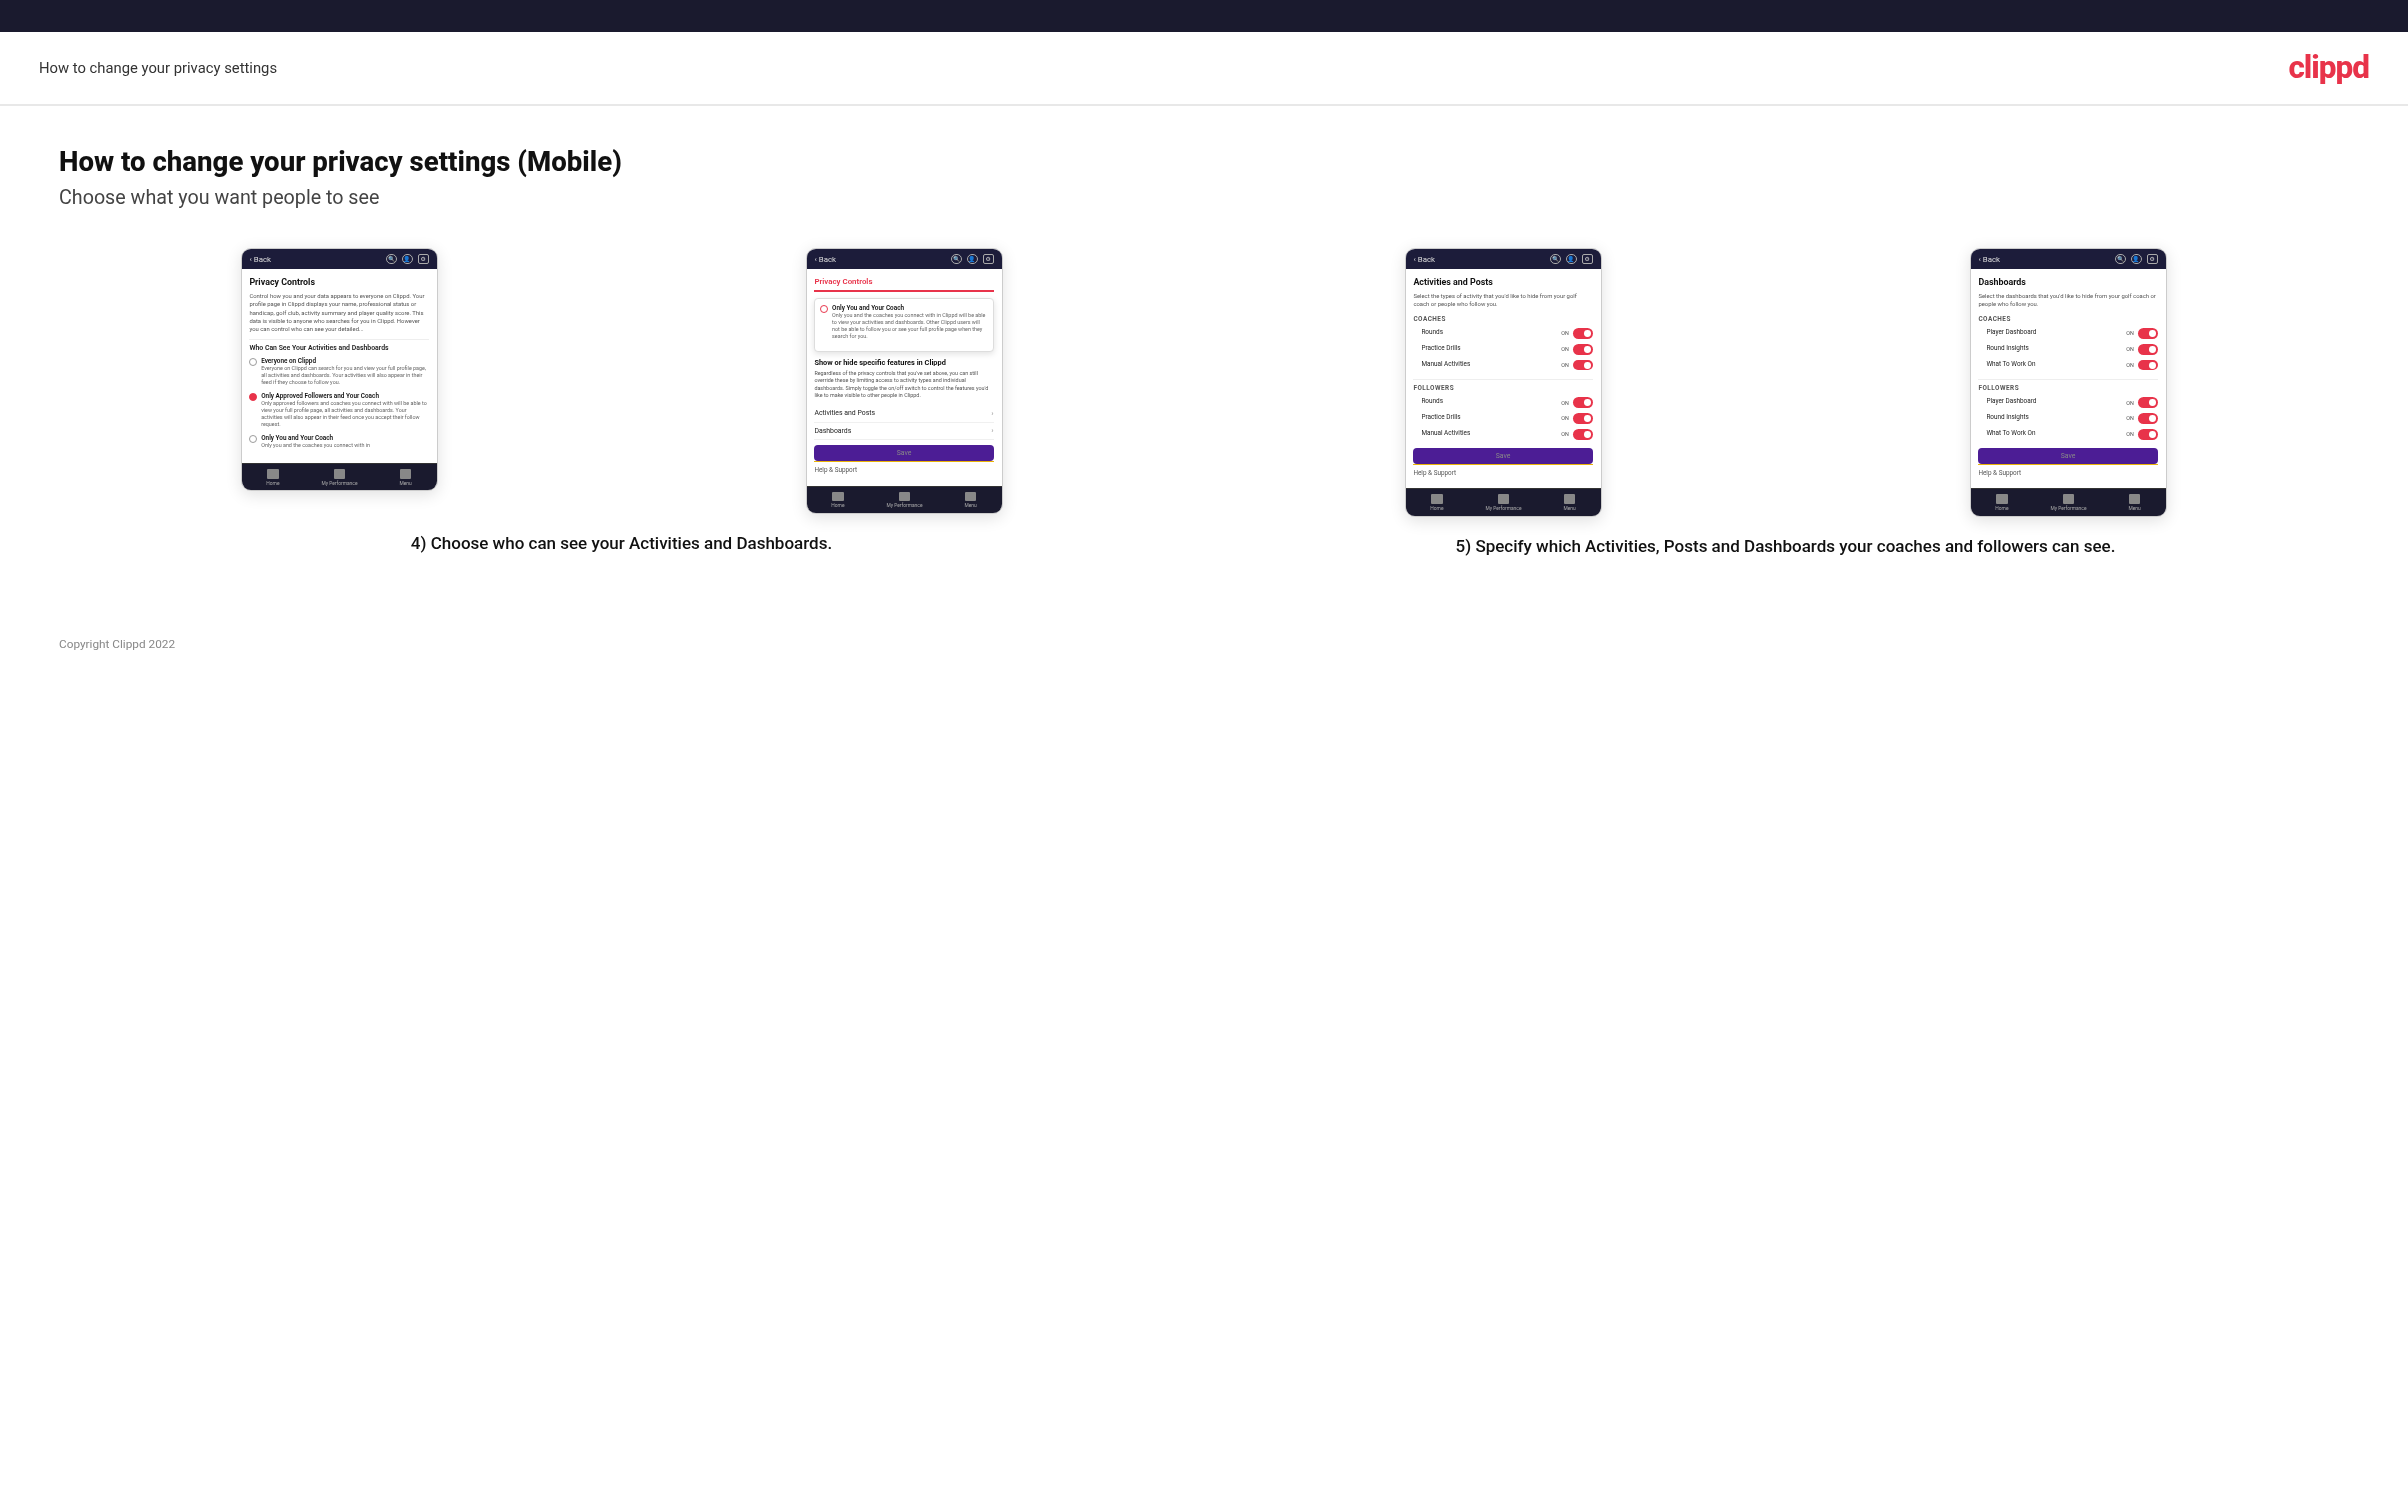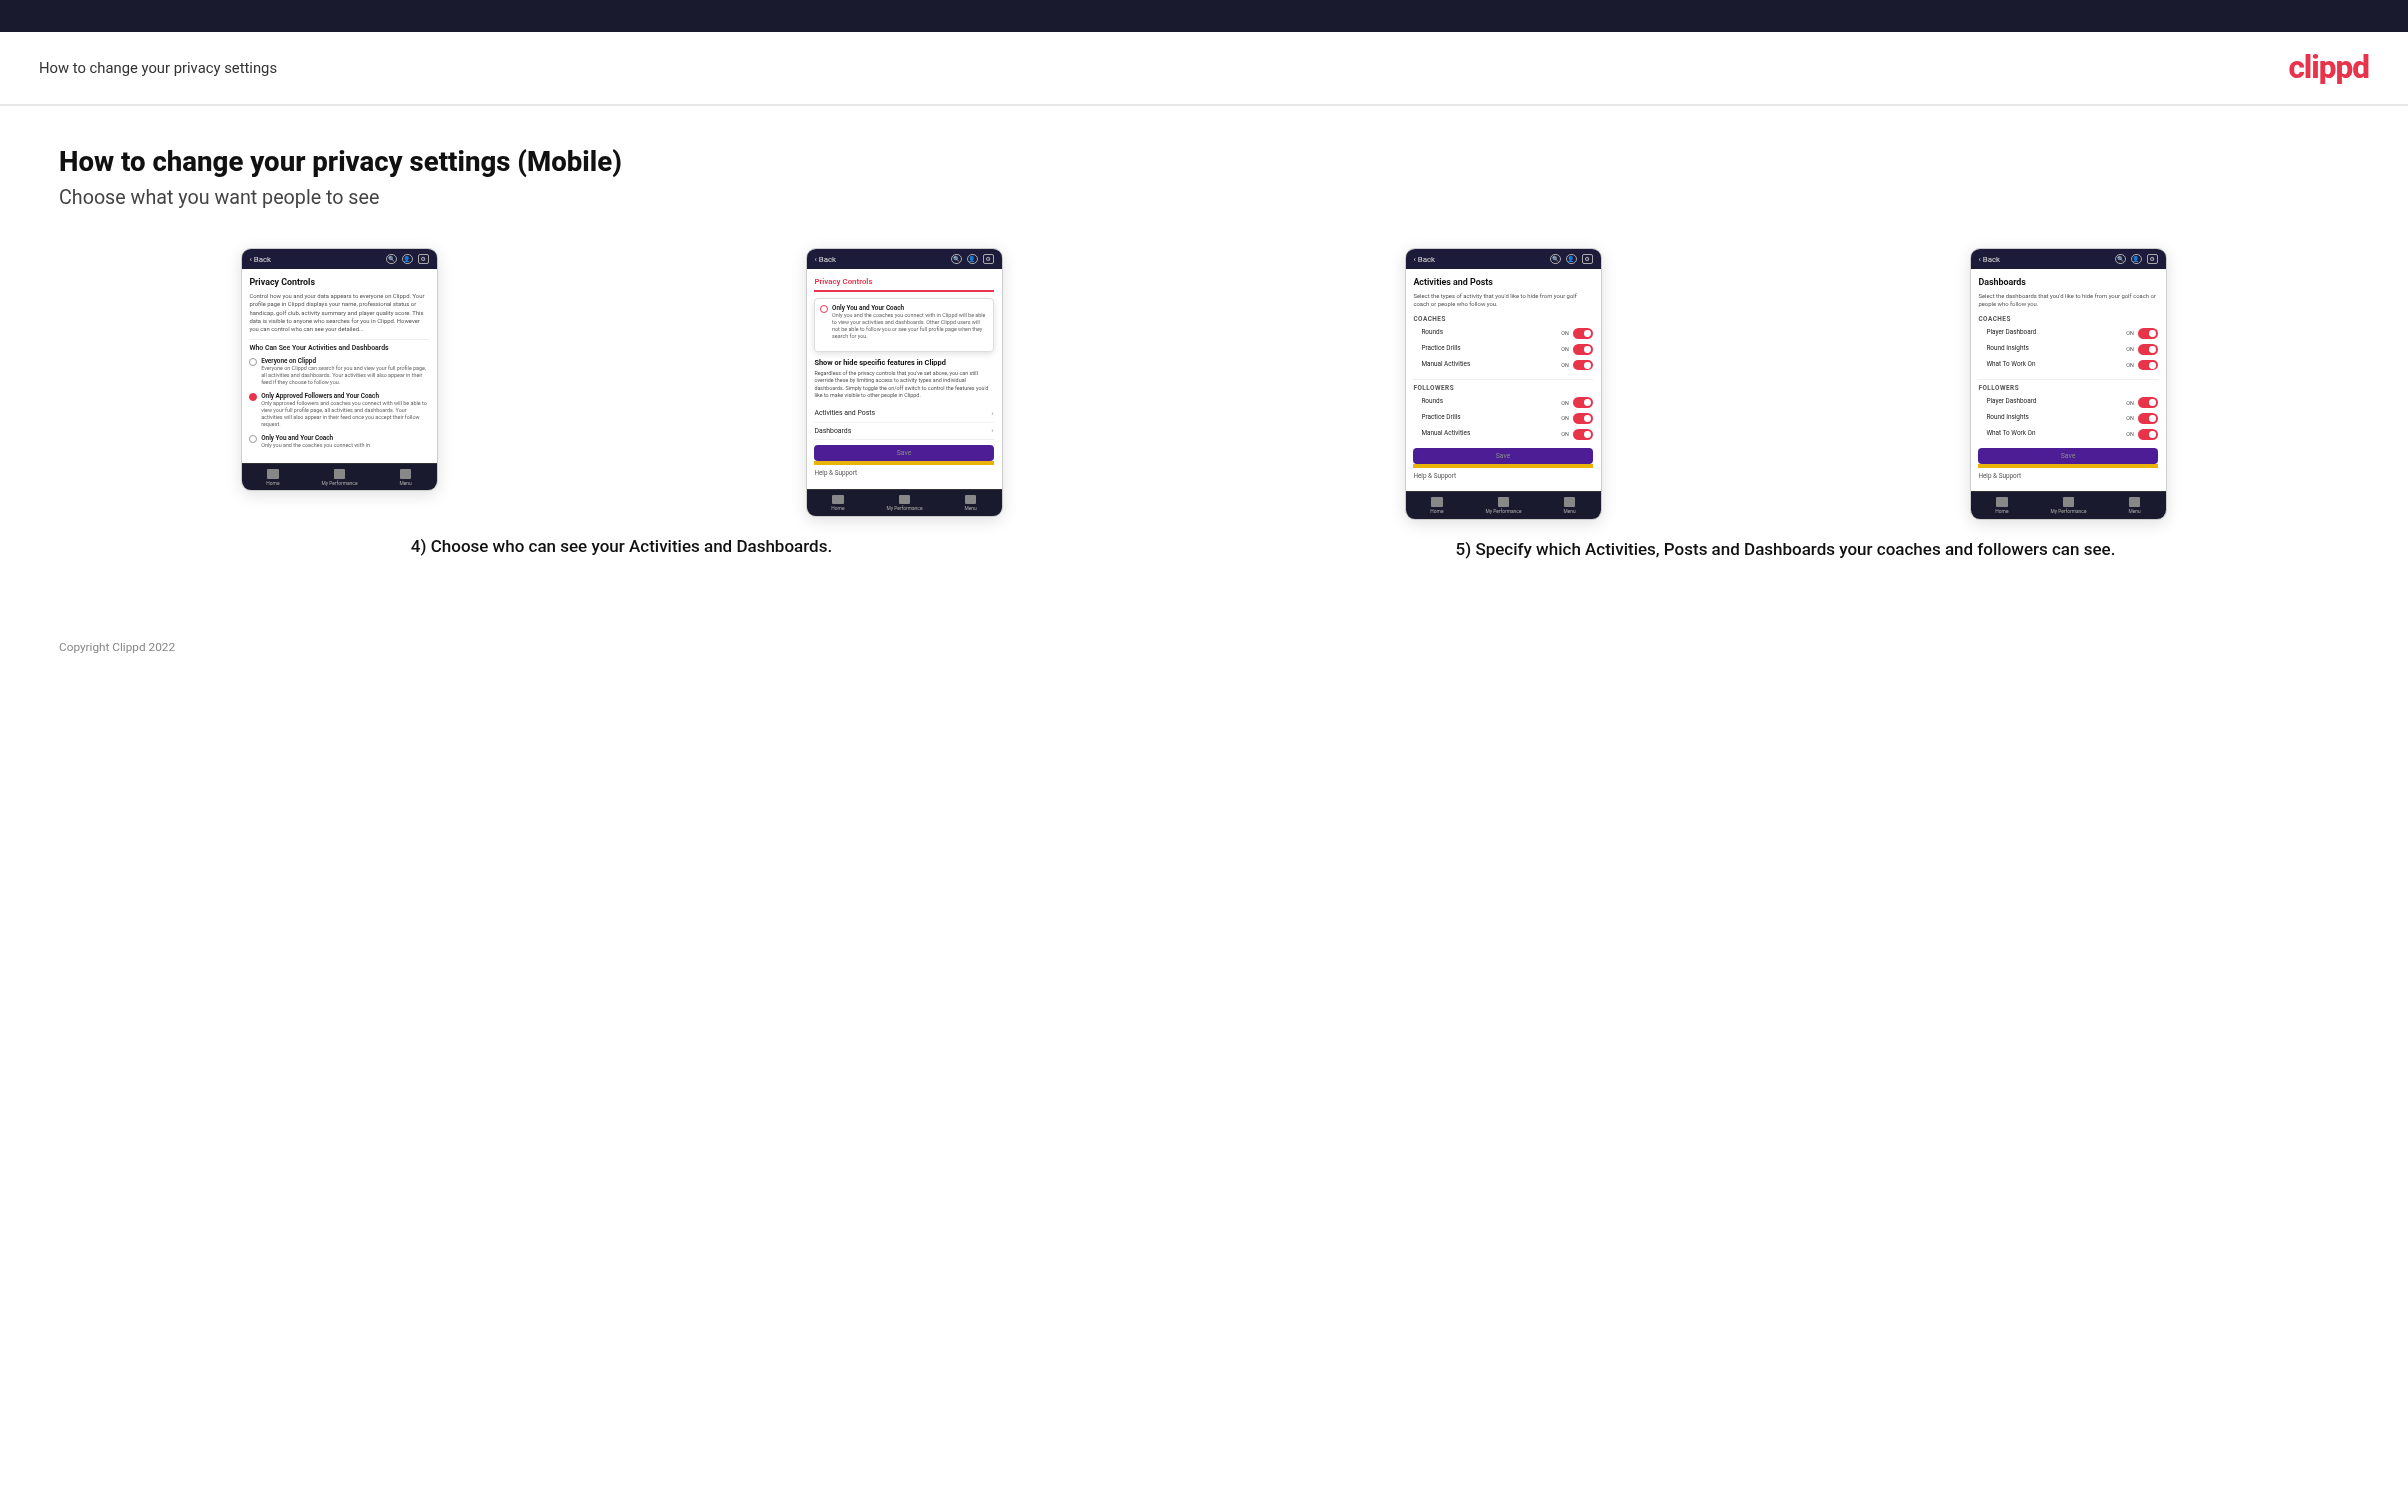--- a/index.html
+++ b/index.html
@@ -258,21 +258,21 @@
       font-size: 6.9px;
       margin-top: 4.9px;
       text-align: center;
     }
 
     
     .help-row {
       font-size: 6.4px;
       color: #555;
       padding: 3.9px 0;
-      border-top: 4px solid #eab308;
+      border-top: 1px solid #eab308;
     }
     .caption-text {
       font-size: 17px;
       font-weight: 500;
       color: #111;
       line-height: 1.4;
     }
 
     .outer-grid {
       display: grid;

